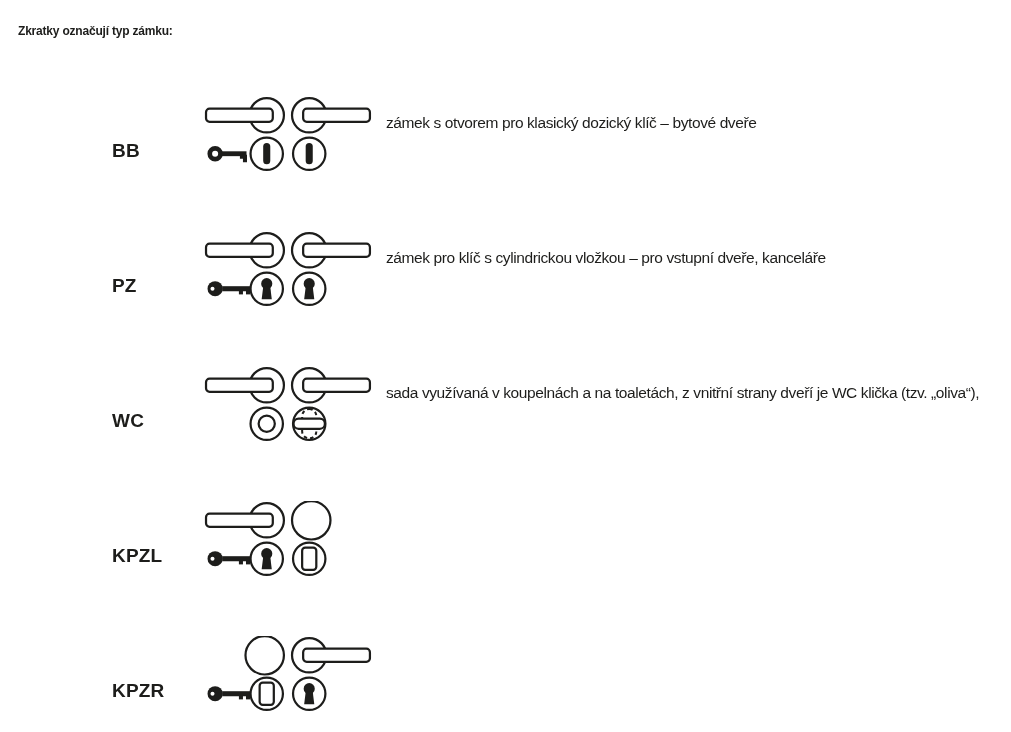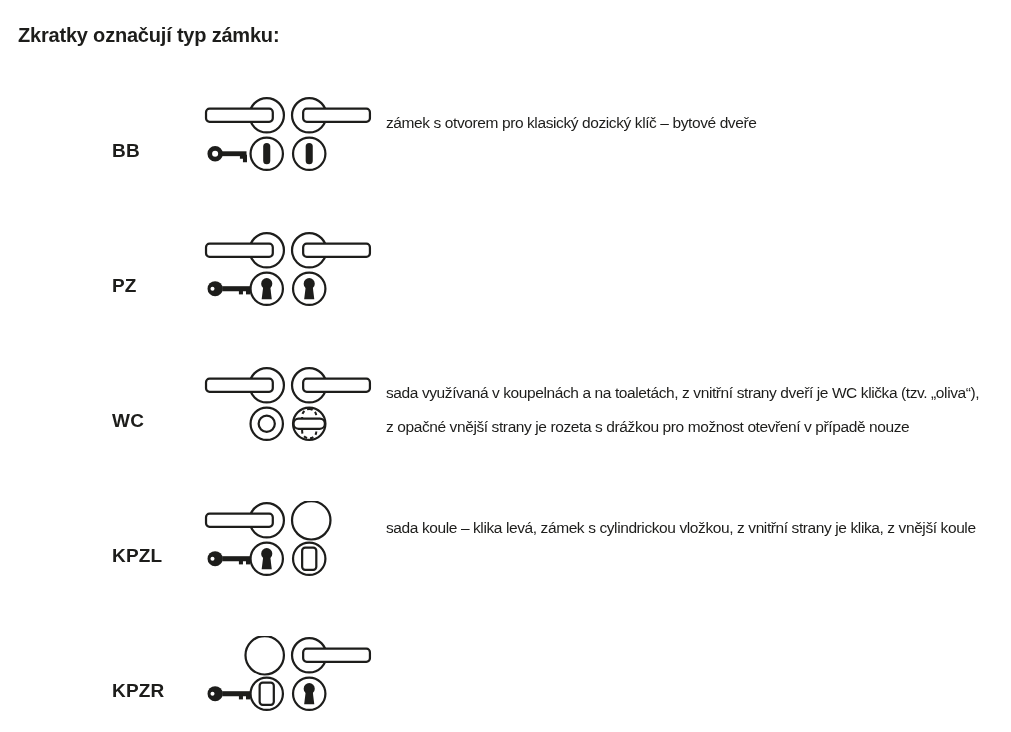--- a/index.html
+++ b/index.html
@@ -6,21 +6,21 @@
   .page{
     position:relative;
     width:1011px;height:732px;
     background:#ffffff;
     font-family:"Liberation Sans", sans-serif;
     color:#1d1d1b;
     overflow:hidden;
   }
   .page-title{
     position:absolute;left:18px;top:24px;
-    font-size:20px;font-weight:bold;letter-spacing:-0.2px;
+    font-size:12px;font-weight:bold;letter-spacing:-0.2px;
   }
   .row{position:absolute;left:0;width:1011px;height:135px;}
   .row-0{top:88px;} .row-1{top:223px;} .row-2{top:358px;} .row-3{top:493px;} .row-4{top:628px;}
   .code{
     position:absolute;left:112px;top:32px;
     font-size:19px;font-weight:bold;letter-spacing:0.2px;margin-top:20px;
   }
   .iconset{position:absolute;left:204px;top:8px;}
   .desc{
     position:absolute;left:386px;top:18px;right:20px;
@@ -109,48 +109,47 @@
 
   <div class="row row-1">
     <div class="code">PZ</div>
     <svg class="iconset" width="172" height="76" viewBox="0 0 170 75">
       <use href="#sym-lever-left" x="62" y="19"></use>
       <use href="#sym-lever-right" x="104" y="19"></use>
       <use href="#sym-key-pz" x="11" y="57"></use>
       <use href="#sym-rosette-pz" x="62" y="57"></use>
       <use href="#sym-rosette-pz" x="104" y="57"></use>
     </svg>
+    <div class="desc">
+      <div>zámek pro klíč s cylindrickou vložkou – pro vstupní dveře, kanceláře</div>
+    </div>
   </div>
 
   <div class="row row-2">
     <div class="code">WC</div>
     <svg class="iconset" width="172" height="76" viewBox="0 0 170 75">
       <use href="#sym-lever-left" x="62" y="19"></use>
       <use href="#sym-lever-right" x="104" y="19"></use>
       <use href="#sym-rosette-wc" x="62" y="57"></use>
       <use href="#sym-rosette-oliva" x="104" y="57"></use>
     </svg>
     <div class="desc">
       <div>sada využívaná v koupelnách a na toaletách, z vnitřní strany dveří je WC klička (tzv. „oliva“),</div>
-      <div>z opačné vnější strany je rozeta s drážkou pro možnost otevření v případě nouze</div>
     </div>
   </div>
 
   <div class="row row-3">
     <div class="code">KPZL</div>
     <svg class="iconset" width="172" height="76" viewBox="0 0 170 75">
       <use href="#sym-lever-left" x="62" y="19"></use>
       <use href="#sym-knob" x="106" y="19"></use>
       <use href="#sym-key-pz" x="11" y="57"></use>
       <use href="#sym-rosette-pz" x="62" y="57"></use>
       <use href="#sym-rosette-rect" x="104" y="57"></use>
     </svg>
-    <div class="desc">
-      <div>sada koule – klika levá, zámek s cylindrickou vložkou, z vnitřní strany je klika, z vnější koule</div>
-    </div>
   </div>
 
   <div class="row row-4">
     <div class="code">KPZR</div>
     <svg class="iconset" width="172" height="76" viewBox="0 0 170 75">
       <use href="#sym-knob" x="60" y="19"></use>
       <use href="#sym-lever-right" x="104" y="19"></use>
       <use href="#sym-key-pz" x="11" y="57"></use>
       <use href="#sym-rosette-rect" x="62" y="57"></use>
       <use href="#sym-rosette-pz" x="104" y="57"></use>

